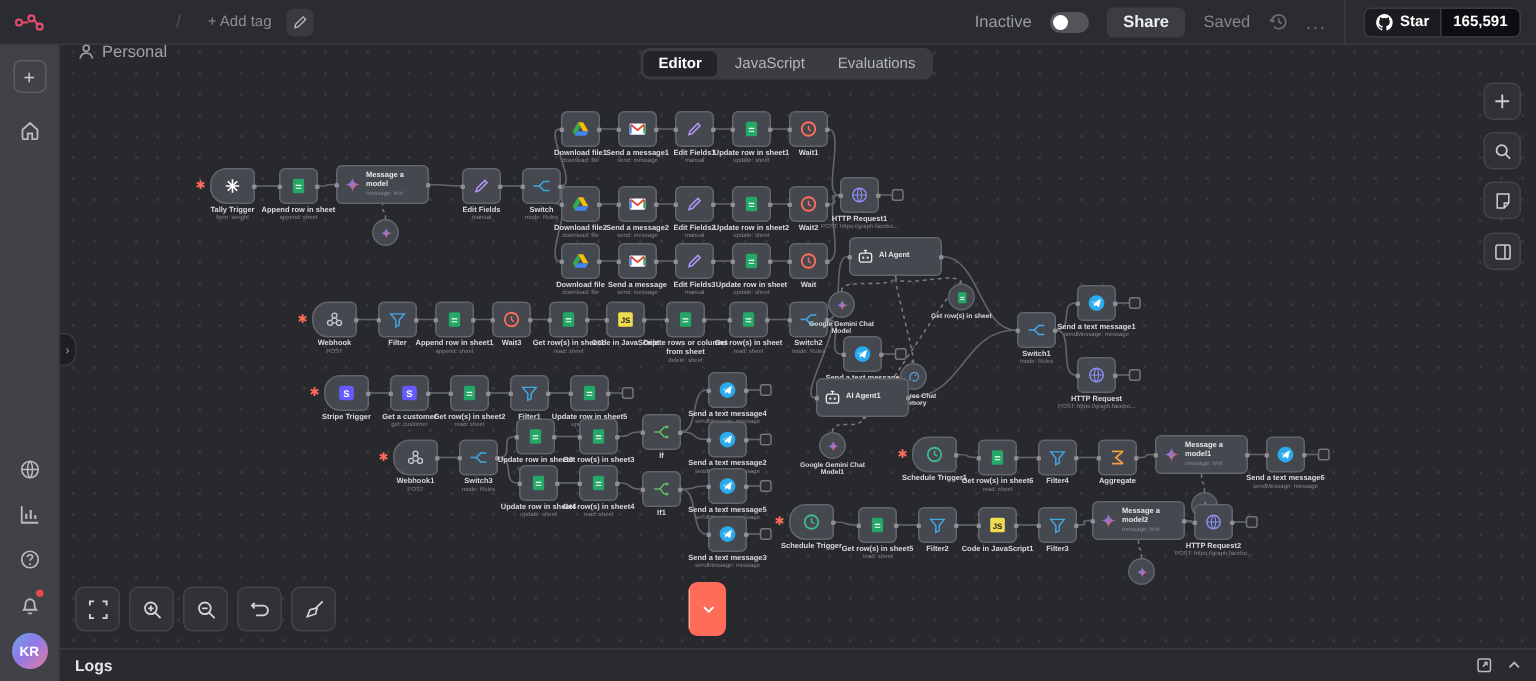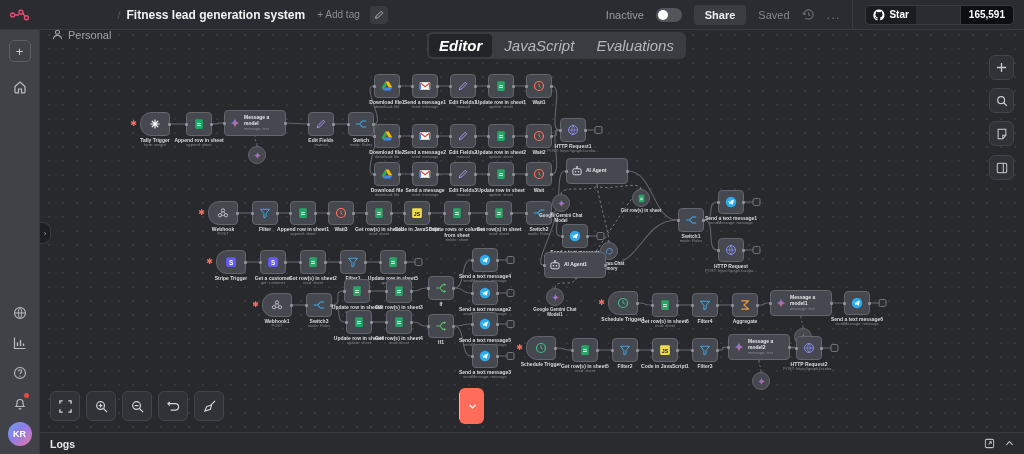--- a/index.html
+++ b/index.html
@@ -52,26 +52,26 @@
   #status-toggle .knob{position:absolute;left:2px;top:2px;width:10px;height:10px;border-radius:50%;background:#fff;}
   #share-btn{background:#3c3d43;color:#eceff1;font-size:11px;font-weight:bold;border:none;
     border-radius:4px;padding:4px 11px;cursor:pointer;}
   #saved-label{color:#85878e;font-size:11px;}
   .dim-icon{color:#6d6f76;}
   #header-divider{width:1px;height:30px;background:#3a3b40;}
   #star-widget{display:flex;align-items:stretch;border:1px solid #3a3b40;border-radius:5px;overflow:hidden;cursor:pointer;}
   #star-left{display:flex;align-items:center;gap:4px;background:#1b1c20;color:#fff;
     font-size:10px;font-weight:bold;padding:3px 7px;}
   #star-count{display:flex;align-items:center;background:#0d0e12;color:#fff;font-size:10px;
-    font-weight:bold;padding:3px 8px;border-left:1px solid #3a3b40;margin-left:44px;}
+    font-weight:bold;padding:3px 8px;border-left:1px solid #3a3b40;}
 
   
   #tabs{position:absolute;left:427px;top:32px;z-index:4;display:flex;gap:2px;background:#3b3c42;
     border-radius:6px;padding:2px;}
-  .tab{font-size:15px;color:#b4b6bd;padding:3px 10px;border-radius:4px;cursor:pointer;font-style:italic;}
+  .tab{font-size:10px;color:#b4b6bd;padding:3px 10px;border-radius:4px;cursor:pointer;}
   .tab.active{background:#232428;color:#fff;font-weight:bold;}
 
   
   #sidebar{position:absolute;left:0;top:30px;width:40px;height:424px;background:#414247;
     border-right:1px solid #36373c;z-index:5;display:flex;flex-direction:column;align-items:center;}
   #sb-plus{width:22px;height:22px;border:1px solid #5c5e64;border-radius:5px;color:#c9cbd1;
     font-size:13px;display:flex;align-items:center;justify-content:center;margin-top:10px;cursor:pointer;}
   .sb-icon{width:22px;height:22px;display:flex;align-items:center;justify-content:center;
     color:#b9bbc2;cursor:pointer;}
   #sb-home{margin-top:14px;}
@@ -1024,21 +1024,20 @@
       </svg>
     </div>
     <div class="crumb">
       <svg width="11" height="11" viewBox="0 0 12 12">
           <circle cx="6" cy="3.5" r="2.2" fill="none" stroke="currentColor" stroke-width="1.2"></circle>
           <path d="M1.5 11c.5-2.8 2.3-4 4.5-4s4 1.2 4.5 4" fill="none" stroke="currentColor" stroke-width="1.2"></path>
         </svg>
       <span>Personal</span>
     </div>
     <span class="crumb-sep">/</span>
-    <span id="wf-title">Fitness lead generation system</span>
     <span id="add-tag">+ Add tag</span>
     <span class="icon-btn" id="edit-btn">
       <svg width="10" height="10" viewBox="0 0 12 12">
           <path d="M8.5 1.5 10.5 3.5 4.5 9.5 2 10l.5-2.5z" fill="none" stroke="currentColor" stroke-width="1.1"></path>
         </svg>
     </span>
     <div id="header-right">
       <span id="status-label">Inactive</span>
       <div id="status-toggle">
           <div class="knob"></div>

